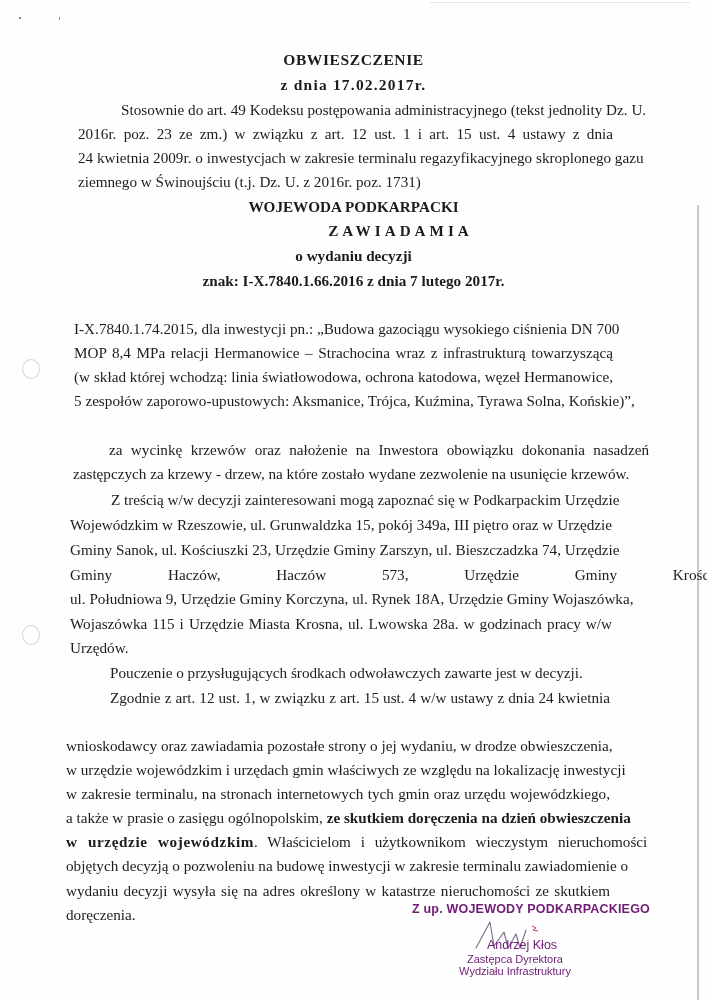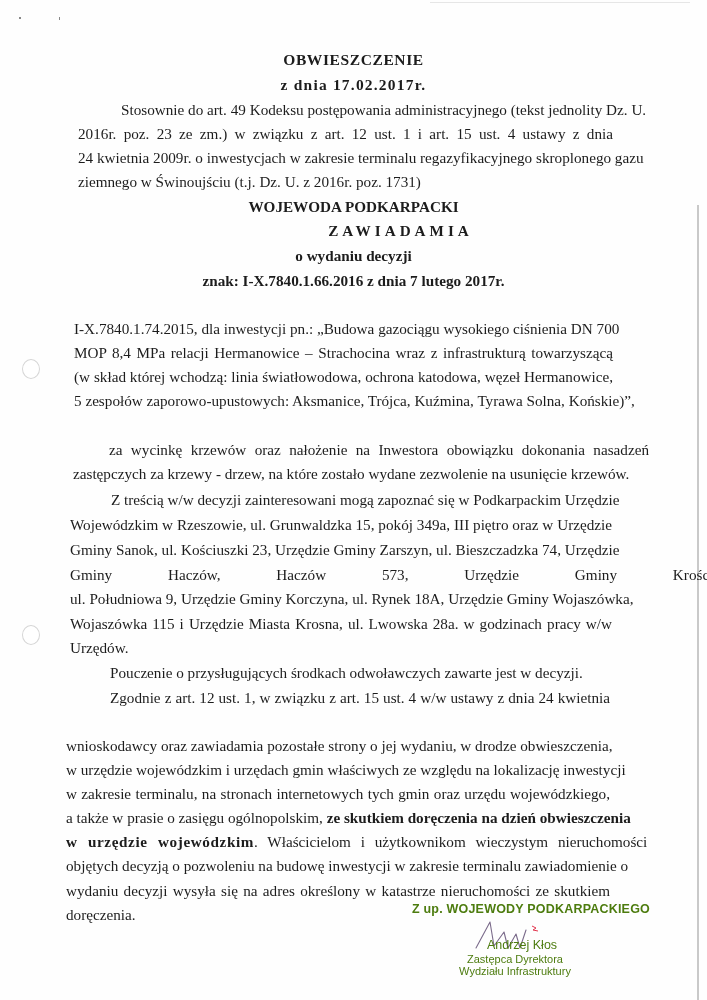--- a/index.html
+++ b/index.html
@@ -8,21 +8,21 @@
   .page { position: absolute; left: 0; top: 0; width: 707px; height: 1000px; background: #fefefe; }
   .right-edge { position: absolute; left: 697px; top: 205px; width: 2px; height: 795px; background: #c9c9c9; }
   .top-edge { position: absolute; left: 430px; top: 2px; width: 260px; height: 1px; background: #e6e6e6; }
   .speck { position: absolute; width: 2px; height: 2px; background: #888; }
   .hole { position: absolute; width: 16px; height: 18px; border: 1px solid #d6d6d6; border-radius: 50%; background: #fff; }
   .line { position: absolute; font-size: 15.2px; line-height: 18px; white-space: nowrap; }
   .center { left: 0; width: 707px; text-align: center; }
   .just { text-align: justify; text-align-last: justify; }
   .bold { font-weight: bold; }
   .spaced { letter-spacing: 4px; padding-left: 47px; }
-  .stamp { position: absolute; color: #4d7c0f; font-family: "Liberation Sans", "DejaVu Sans", sans-serif; white-space: nowrap; }
+  .stamp { position: absolute; color: #701a75; font-family: "Liberation Sans", "DejaVu Sans", sans-serif; white-space: nowrap; }
   .stamp-title { left: 412px; top: 902px; width: 210px; text-align: center; font-size: 12.5px; font-weight: bold; letter-spacing: 0.2px; }
   .stamp-name { left: 472px; top: 938px; width: 100px; text-align: center; font-size: 12.5px; }
   .stamp-role { left: 450px; top: 953px; width: 130px; text-align: center; font-size: 11px; }
   .stamp-dept { left: 440px; top: 965px; width: 150px; text-align: center; font-size: 11px; }
   .signature { position: absolute; left: 470px; top: 918px; width: 80px; height: 36px; }
 </style>
 </head>
 <body>
 
 <div class="page">

